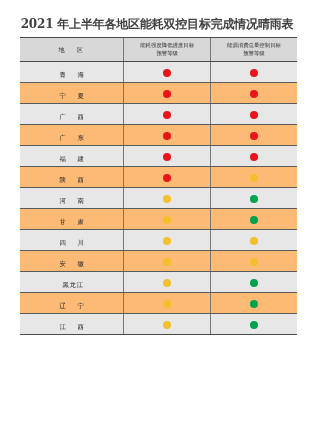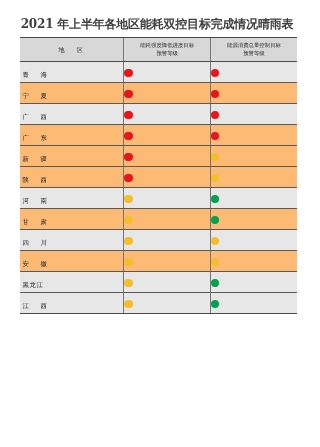--- a/index.html
+++ b/index.html
@@ -73,21 +73,21 @@
   thead th.sep-left {
     border-left: 1.1px solid #777;
   }
 
   
   tbody tr { height: 13.2px; }
 
   tbody td {
     height: 13.2px;
     padding: 0;
-    text-align: left;
+    text-align: center;
     vertical-align: middle;
     border-bottom: 0.9px solid #5a5a5a;
   }
   tbody tr:last-child td { border-bottom: none; }
 
   tbody td.sep-left {
     border-left: 1.1px solid #777;
   }
 
   tbody tr.odd  td { background: #e7e7e7; }
@@ -156,24 +156,24 @@
           <tr class="odd">
             <td><span class="region-name">广　西</span></td>
             <td class="sep-left"><span class="dot red"></span></td>
             <td class="sep-left"><span class="dot red"></span></td>
           </tr>
           <tr class="even">
             <td><span class="region-name">广　东</span></td>
             <td class="sep-left"><span class="dot red"></span></td>
             <td class="sep-left"><span class="dot red"></span></td>
           </tr>
-          <tr class="even">
-            <td><span class="region-name">新　疆</span></td>
-            <td class="sep-left"><span class="dot red"></span></td>
-            <td class="sep-left"><span class="dot orange"></span></td>
+          <tr class="odd">
+            <td><span class="region-name">福　建</span></td>
+            <td class="sep-left"><span class="dot red"></span></td>
+            <td class="sep-left"><span class="dot red"></span></td>
           </tr>
           <tr class="even">
             <td><span class="region-name">陕　西</span></td>
             <td class="sep-left"><span class="dot red"></span></td>
             <td class="sep-left"><span class="dot orange"></span></td>
           </tr>
           <tr class="odd">
             <td><span class="region-name">河　南</span></td>
             <td class="sep-left"><span class="dot orange"></span></td>
             <td class="sep-left"><span class="dot green"></span></td>
@@ -188,20 +188,25 @@
             <td class="sep-left"><span class="dot orange"></span></td>
             <td class="sep-left"><span class="dot orange"></span></td>
           </tr>
           <tr class="even">
             <td><span class="region-name">安　徽</span></td>
             <td class="sep-left"><span class="dot orange"></span></td>
             <td class="sep-left"><span class="dot orange"></span></td>
           </tr>
           <tr class="odd">
             <td><span class="region-name wide">黑龙江</span></td>
+            <td class="sep-left"><span class="dot orange"></span></td>
+            <td class="sep-left"><span class="dot green"></span></td>
+          </tr>
+          <tr class="even">
+            <td><span class="region-name">辽　宁</span></td>
             <td class="sep-left"><span class="dot orange"></span></td>
             <td class="sep-left"><span class="dot green"></span></td>
           </tr>
           <tr class="odd">
             <td><span class="region-name">江　西</span></td>
             <td class="sep-left"><span class="dot orange"></span></td>
             <td class="sep-left"><span class="dot green"></span></td>
           </tr>
         </tbody>
     </table>

